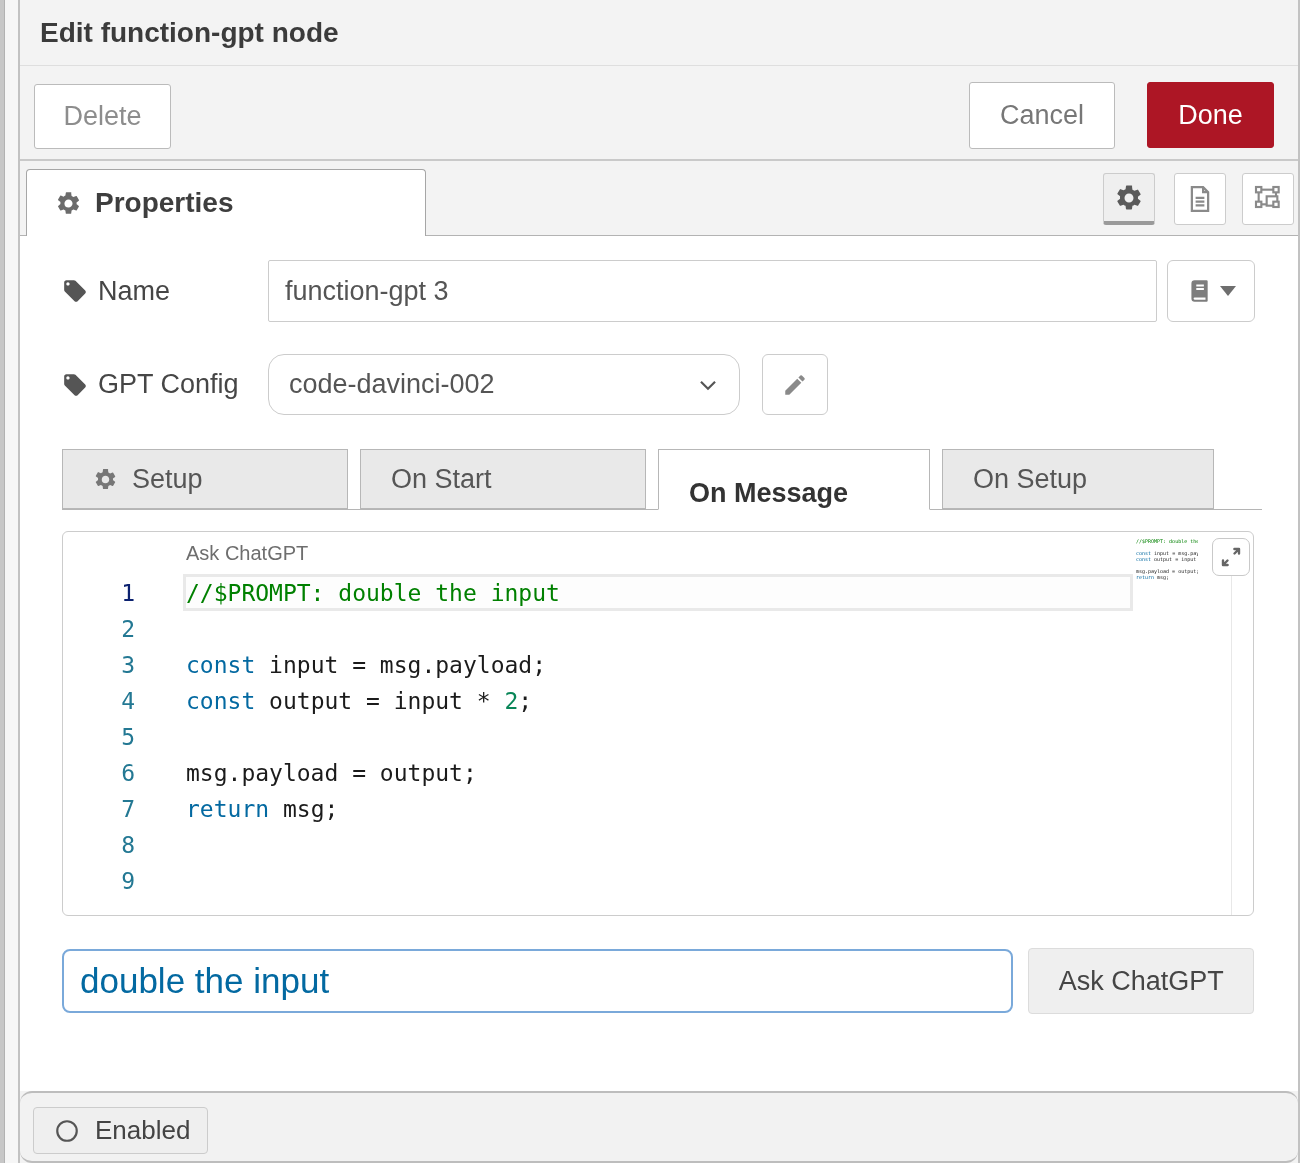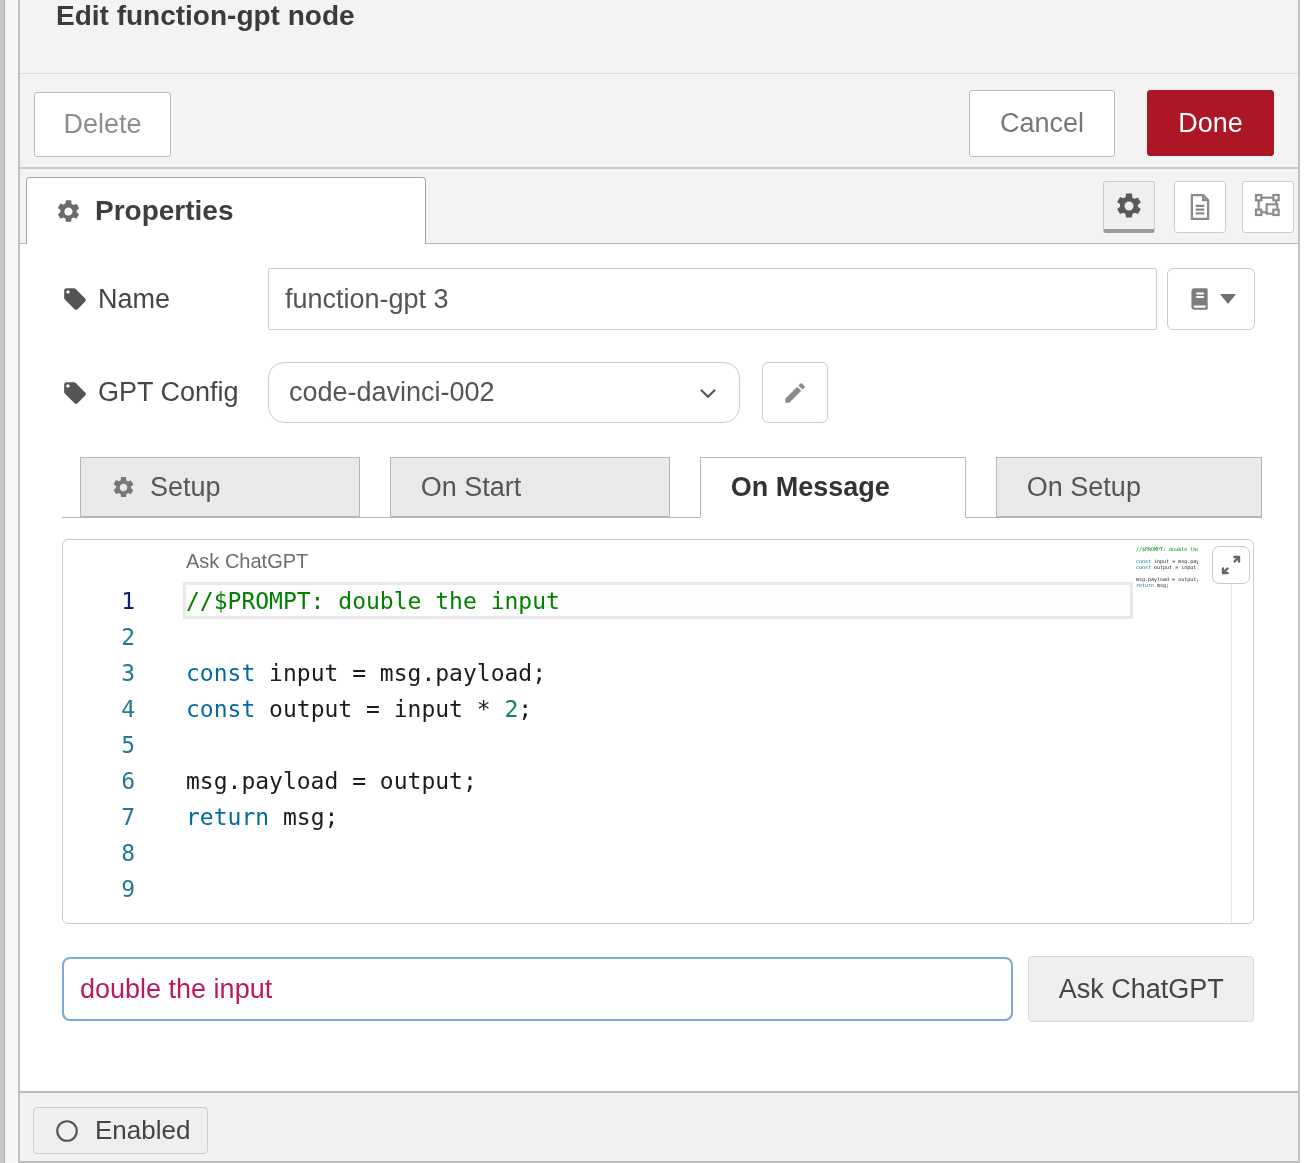--- a/index.html
+++ b/index.html
@@ -8,22 +8,22 @@
 
   
   .workspace-strip { position:absolute; left:0; top:0; width:18px; height:1163px; background:#f6f6f6; }
   .workspace-strip .dark { position:absolute; left:0; top:0; width:5px; height:100%; background:#c7c7c7; border-right:1px solid #b2b2b2; }
 
   
   .tray { position:absolute; left:18px; top:0; width:1282px; height:1163px;
           background:#f3f3f3; border-left:2px solid #c2c2c2; border-right:2px solid #c2c2c2;
           display:flex; flex-direction:column; }
 
-  .tray-header { height:74px; flex:none; background:#f3f3f3; border-bottom:1px solid #dedede;
-                 display:flex; align-items:flex-start; padding-left:36px; }
+  .tray-header { height:66px; flex:none; background:#f3f3f3; border-bottom:1px solid #dedede;
+                 display:flex; align-items:center; padding-left:20px; }
   .tray-title { font-size:28px; font-weight:bold; color:#3b3b3b; }
 
   .button-bar { height:95px; flex:none; background:#f3f3f3; border-bottom:2px solid #c9c9c9; position:relative; }
   .btn { display:flex; align-items:center; justify-content:center; cursor:pointer;
          font-size:27px; border-radius:3px; }
   .btn-delete { position:absolute; left:14px; top:18px; width:137px; height:65px;
                 background:#fff; border:1px solid #bbb; color:#8d8d8d; }
   .btn-cancel { position:absolute; right:183px; top:16px; width:146px; height:67px;
                 background:#fff; border:1px solid #bbb; color:#777; }
   .btn-done   { position:absolute; right:24px; top:16px; width:127px; height:66px;
@@ -63,24 +63,24 @@
                 padding:0 18px 0 20px; cursor:pointer; }
   .select-box .value { font-size:27px; color:#555; }
   .edit-config-btn { width:66px; height:61px; margin-left:22px; background:#fff; border:1px solid #ccc;
                      border-radius:6px; display:flex; align-items:center; justify-content:center;
                      cursor:pointer; color:#8a8a8a; }
 
   .func-tabs { height:61px; display:flex; gap:12px; border-bottom:1px solid #b5b5b5;
                margin:0 -4px 21px 0; position:relative; }
   .func-tab { height:60px; background:#e9e9e9; border:1px solid #b7b7b7; display:flex;
               align-items:center; padding-left:30px; gap:14px; font-size:27px; color:#565656;
-              cursor:pointer;margin-left:18px; }
+              cursor:pointer; }
   .func-tab.active { background:#fff; border-bottom:1px solid #fff; height:61px;
                      font-weight:bold; color:#333; }
-  .ft-0 { width:286px; } .ft-1 { width:286px; } .ft-2 { width:272px; } .ft-3 { width:272px; }
+  .ft-0 { width:286px; } .ft-1 { width:286px; } .ft-2 { width:272px;align-items:flex-end; } .ft-3 { width:272px; }
 
   .code-editor { position:relative; height:385px; margin-right:4px; border:1px solid #ccc;
                  border-radius:6px; background:#fff; overflow:hidden; }
   .editor-label { position:absolute; left:123px; top:10px; font-size:20px; color:#6e6e6e; }
   .active-line-box { position:absolute; left:120px; top:42px; width:950px; height:37px;
                      border:3px solid #e9e9e9; background:#fdfdfd; }
   .code-lines { position:absolute; left:0; top:43px; right:0;
                 font-family:"DejaVu Sans Mono", monospace; font-size:23px; }
   .code-line { height:36px; line-height:36px; display:flex; white-space:pre; }
   .line-num { width:72px; flex:none; text-align:right; color:#237893; }
@@ -93,27 +93,27 @@
   .editor-vline { position:absolute; left:1168px; top:44px; bottom:0; width:1px; background:#e8e8e8; }
   .minimap { position:absolute; left:1073px; top:6px; width:62px;
              font-family:"DejaVu Sans Mono", monospace; font-size:5px; line-height:6px;
              white-space:pre; overflow:hidden; }
   .expand-btn { position:absolute; right:3px; top:6px; width:38px; height:38px; background:#fff;
                 border:1px solid #c9c9c9; border-radius:7px; display:flex; align-items:center;
                 justify-content:center; cursor:pointer; color:#666; }
 
   .prompt-row { display:flex; margin-top:33px; margin-right:4px; }
   .prompt-input { width:953px; height:64px; border:2px solid #7aa9da; border-radius:8px;
-                  font-size:27px; color:#be185d; padding:0 16px; outline:none;
+                  font-size:35px; color:#0369a1; padding:0 16px; outline:none;
                   font-family:"Liberation Sans", sans-serif; }
   .ask-btn { width:226px; height:66px; margin-left:15px; margin-top:-1px; background:#efefef;
              border:1px solid #dcdcdc; border-radius:4px; font-size:27px; color:#454545; }
 
   .tray-footer { height:72px; flex:none; background:#f2f2f2; border-top:2px solid #bdbdbd;
-                 border-bottom:2px solid #bdbdbd; position:relative; }
+                 border-bottom:2px solid #bdbdbd; position:relative;border-radius:12px; }
   .enabled-btn { position:absolute; left:13px; top:14px; width:175px; height:47px;
                  background:#efefef; border:1px solid #ccc; border-radius:4px;
                  display:flex; align-items:center; gap:15px; padding-left:20px;
                  font-size:26px; color:#444; cursor:pointer; }
 
   svg { display:block; }
 </style>
 </head>
 <body>
 

